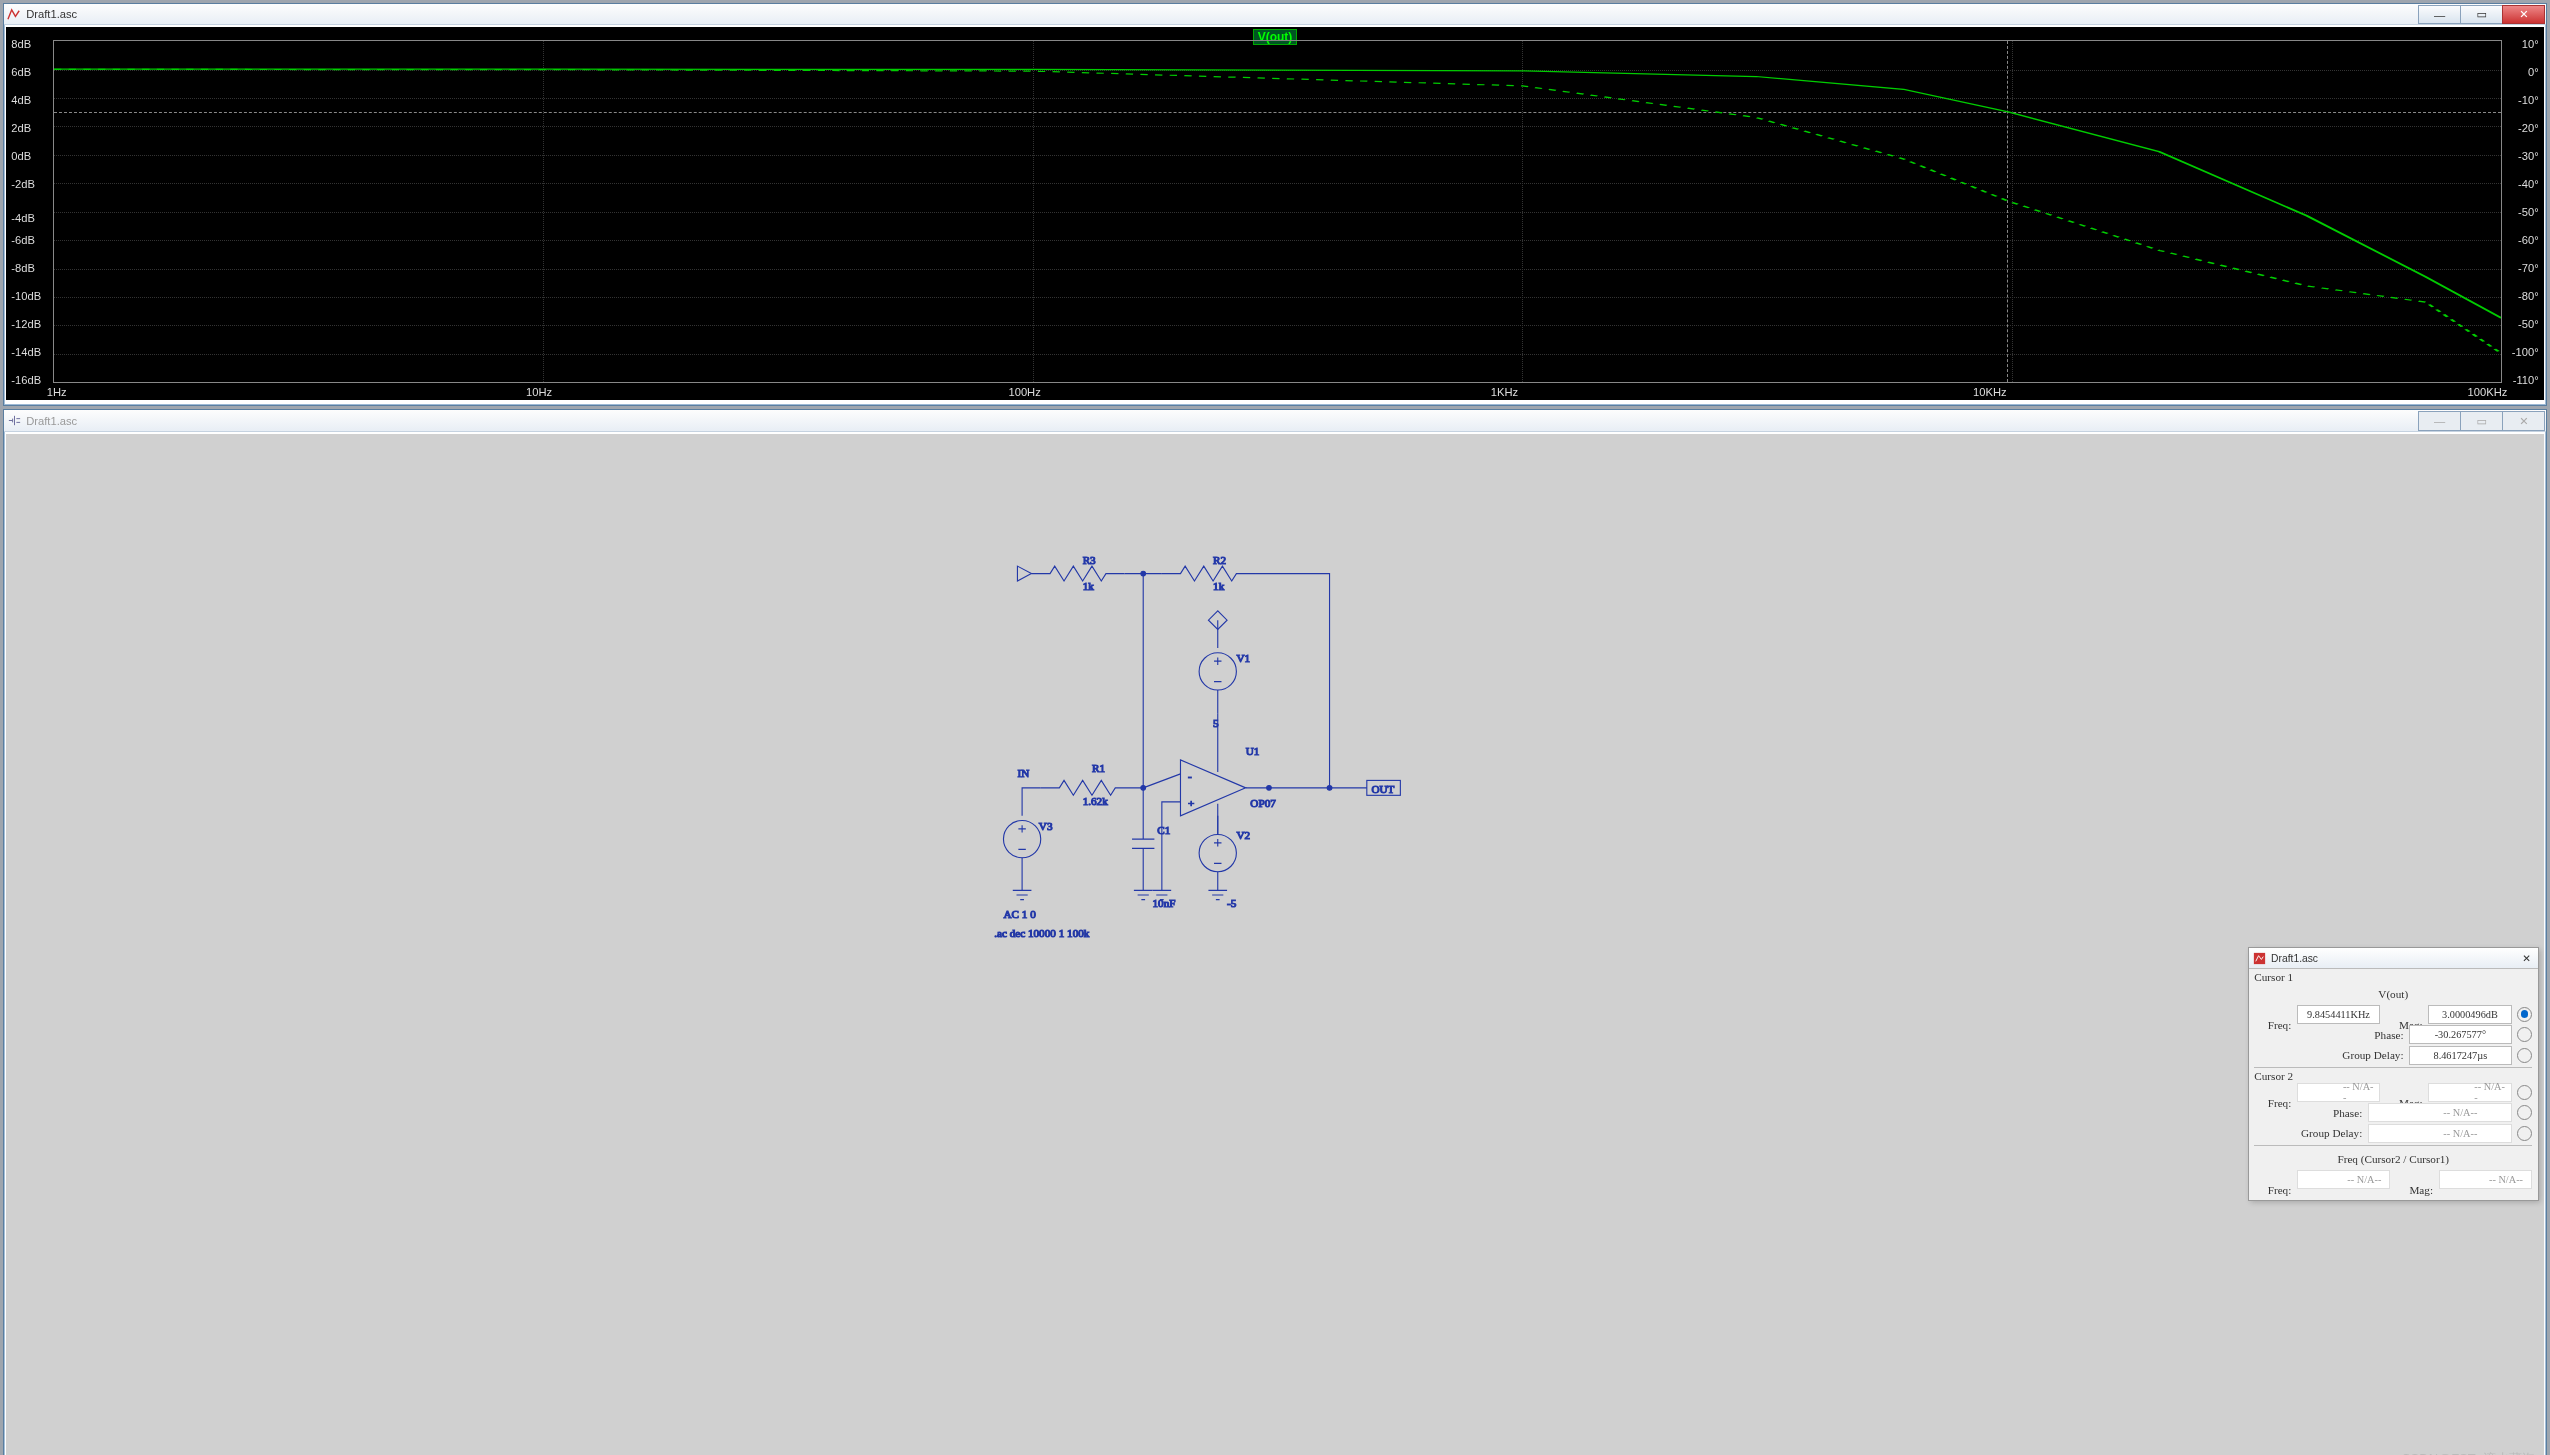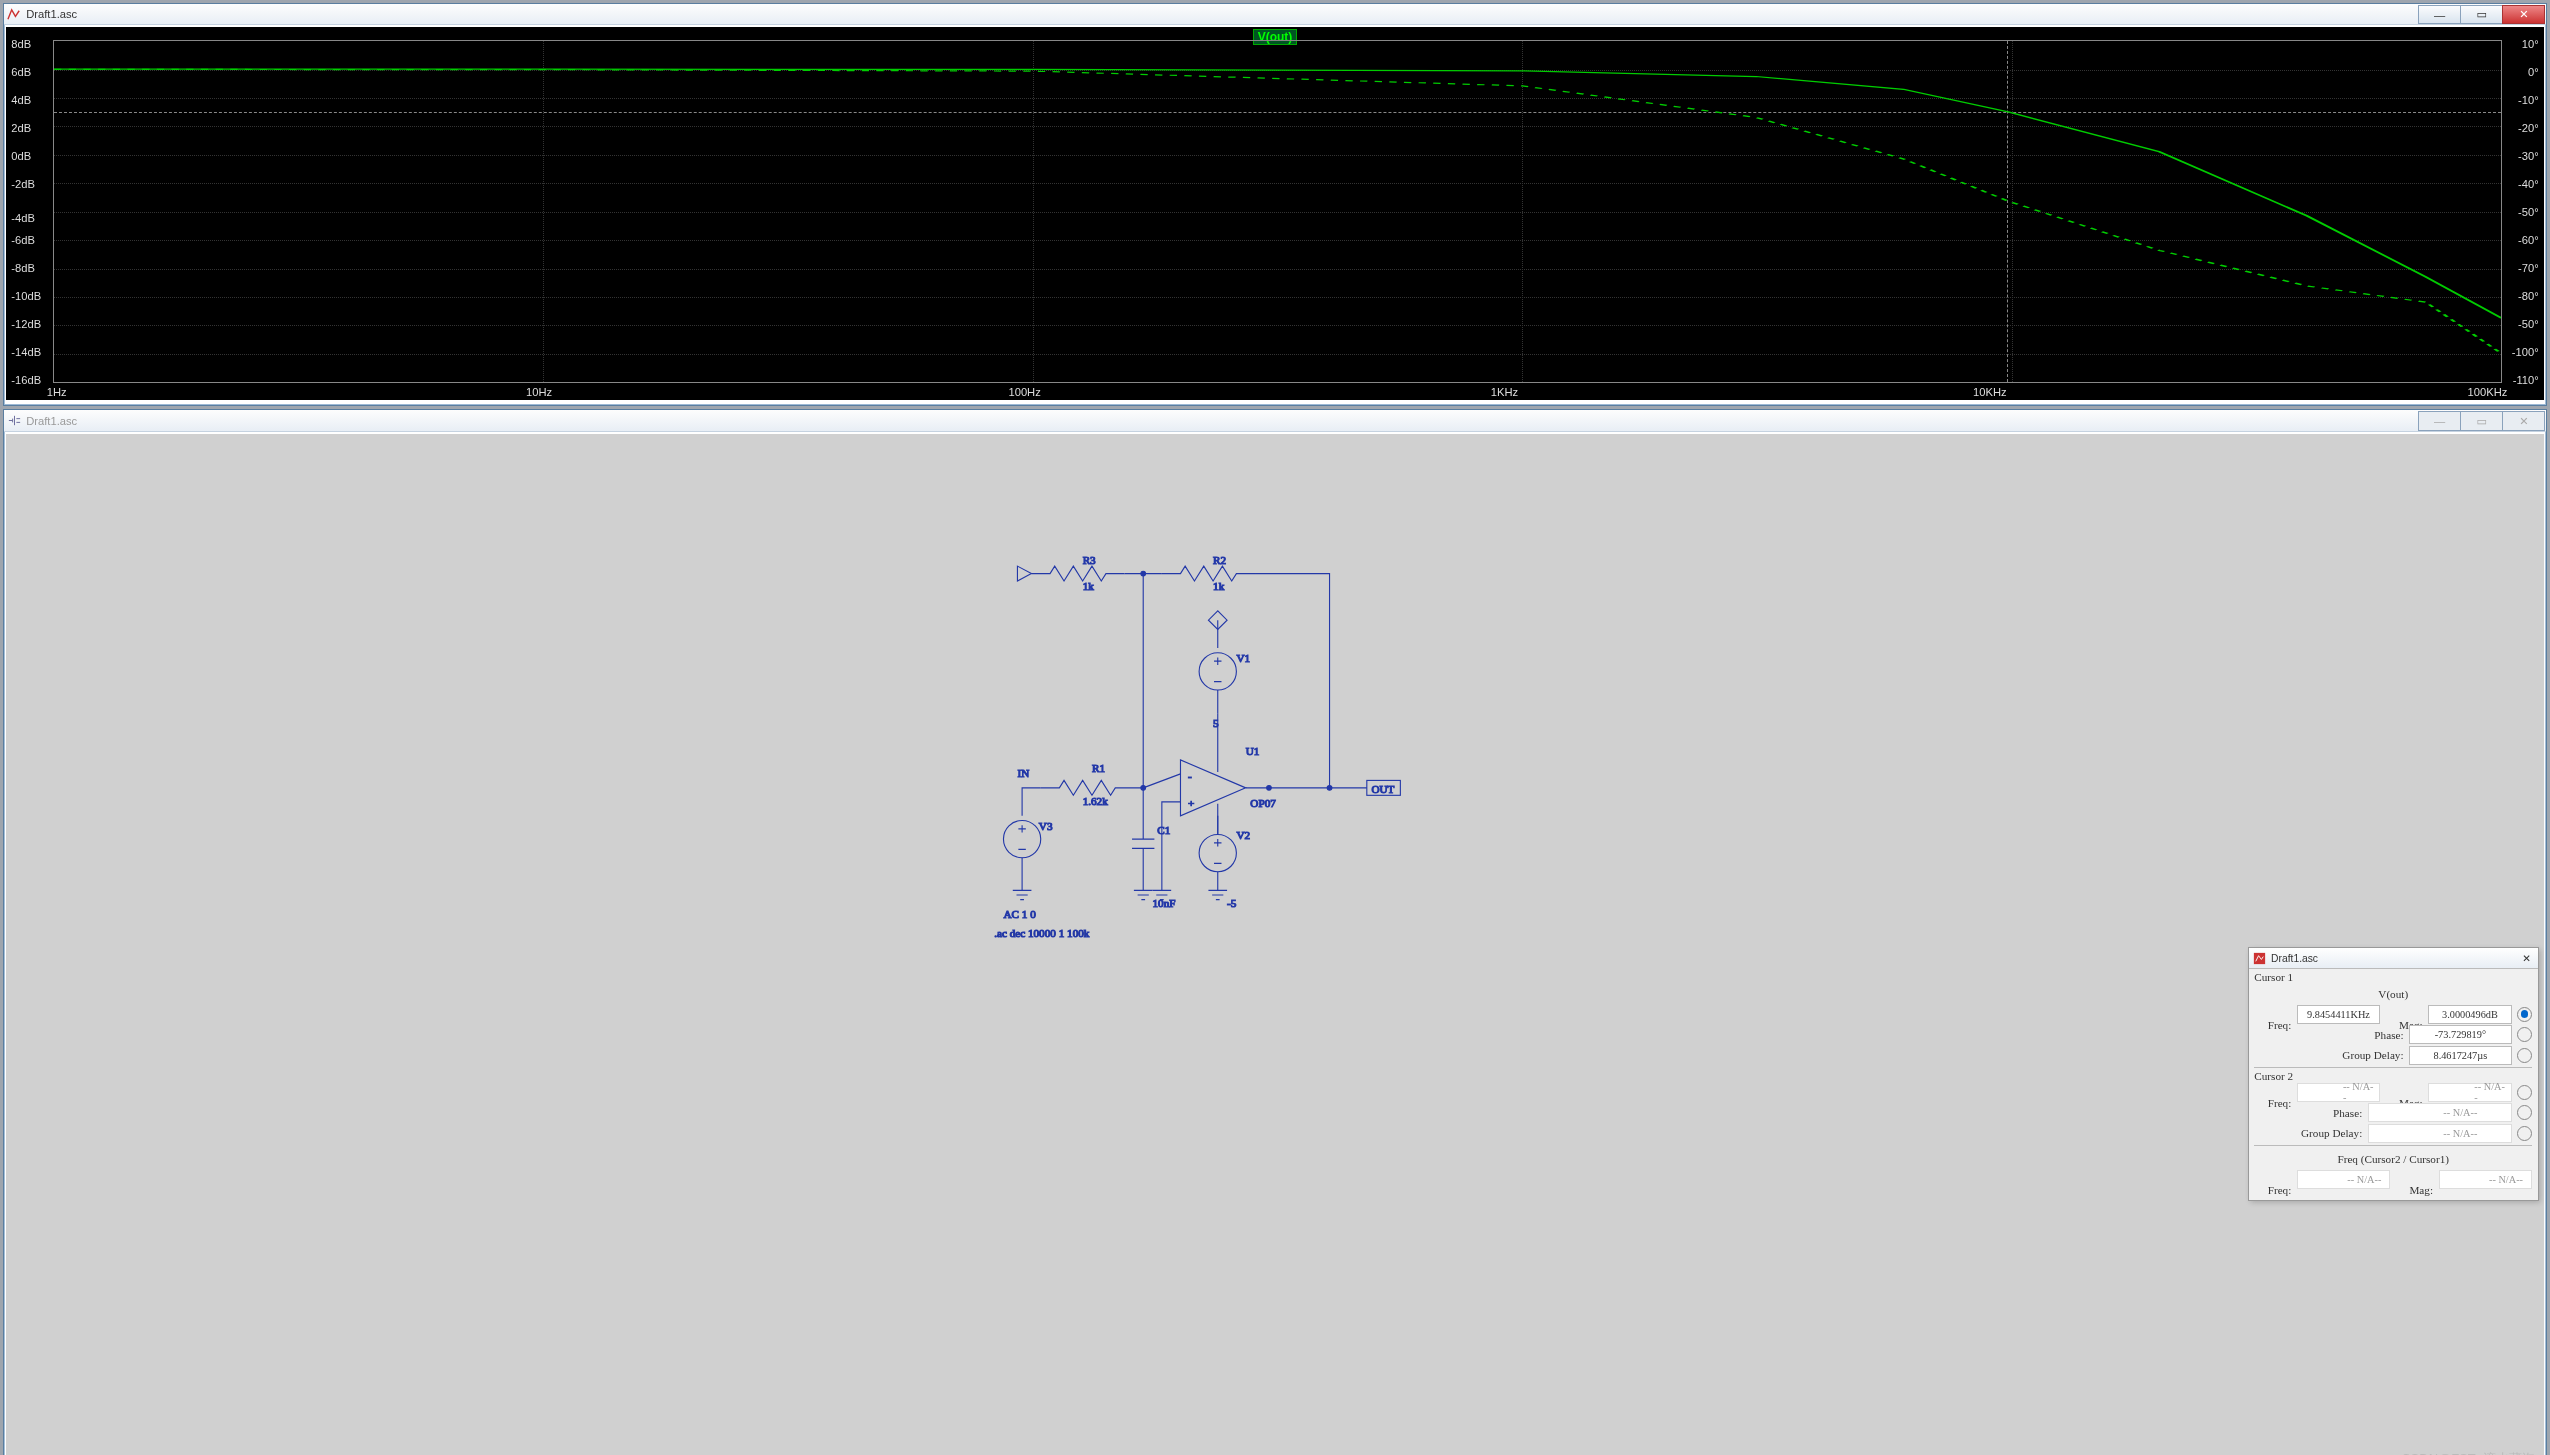--- a/index.html
+++ b/index.html
@@ -232,21 +232,21 @@
           </div>
         <div class="cw-row">
           <span class="cw-label sm">Freq:</span>
           <span class="cw-val">9.8454411KHz</span>
           <span class="cw-label sm" style="margin-left:5.6px">Mag:</span>
           <span class="cw-val">3.0000496dB</span>
           <span class="cw-radio on"></span>
         </div>
         <div class="cw-row">
           <span class="cw-label" style="flex:1">Phase:</span>
-          <span class="cw-val" style="max-width:93px">-73.729819°</span>
+          <span class="cw-val" style="max-width:93px">-30.267577°</span>
           <span class="cw-radio"></span>
         </div>
         <div class="cw-row">
           <span class="cw-label" style="flex:1">Group Delay:</span>
           <span class="cw-val" style="max-width:93px">8.4617247µs</span>
           <span class="cw-radio"></span>
         </div>
         <div class="hr"></div>
         <div>Cursor 2</div>
         <div class="cw-row">

